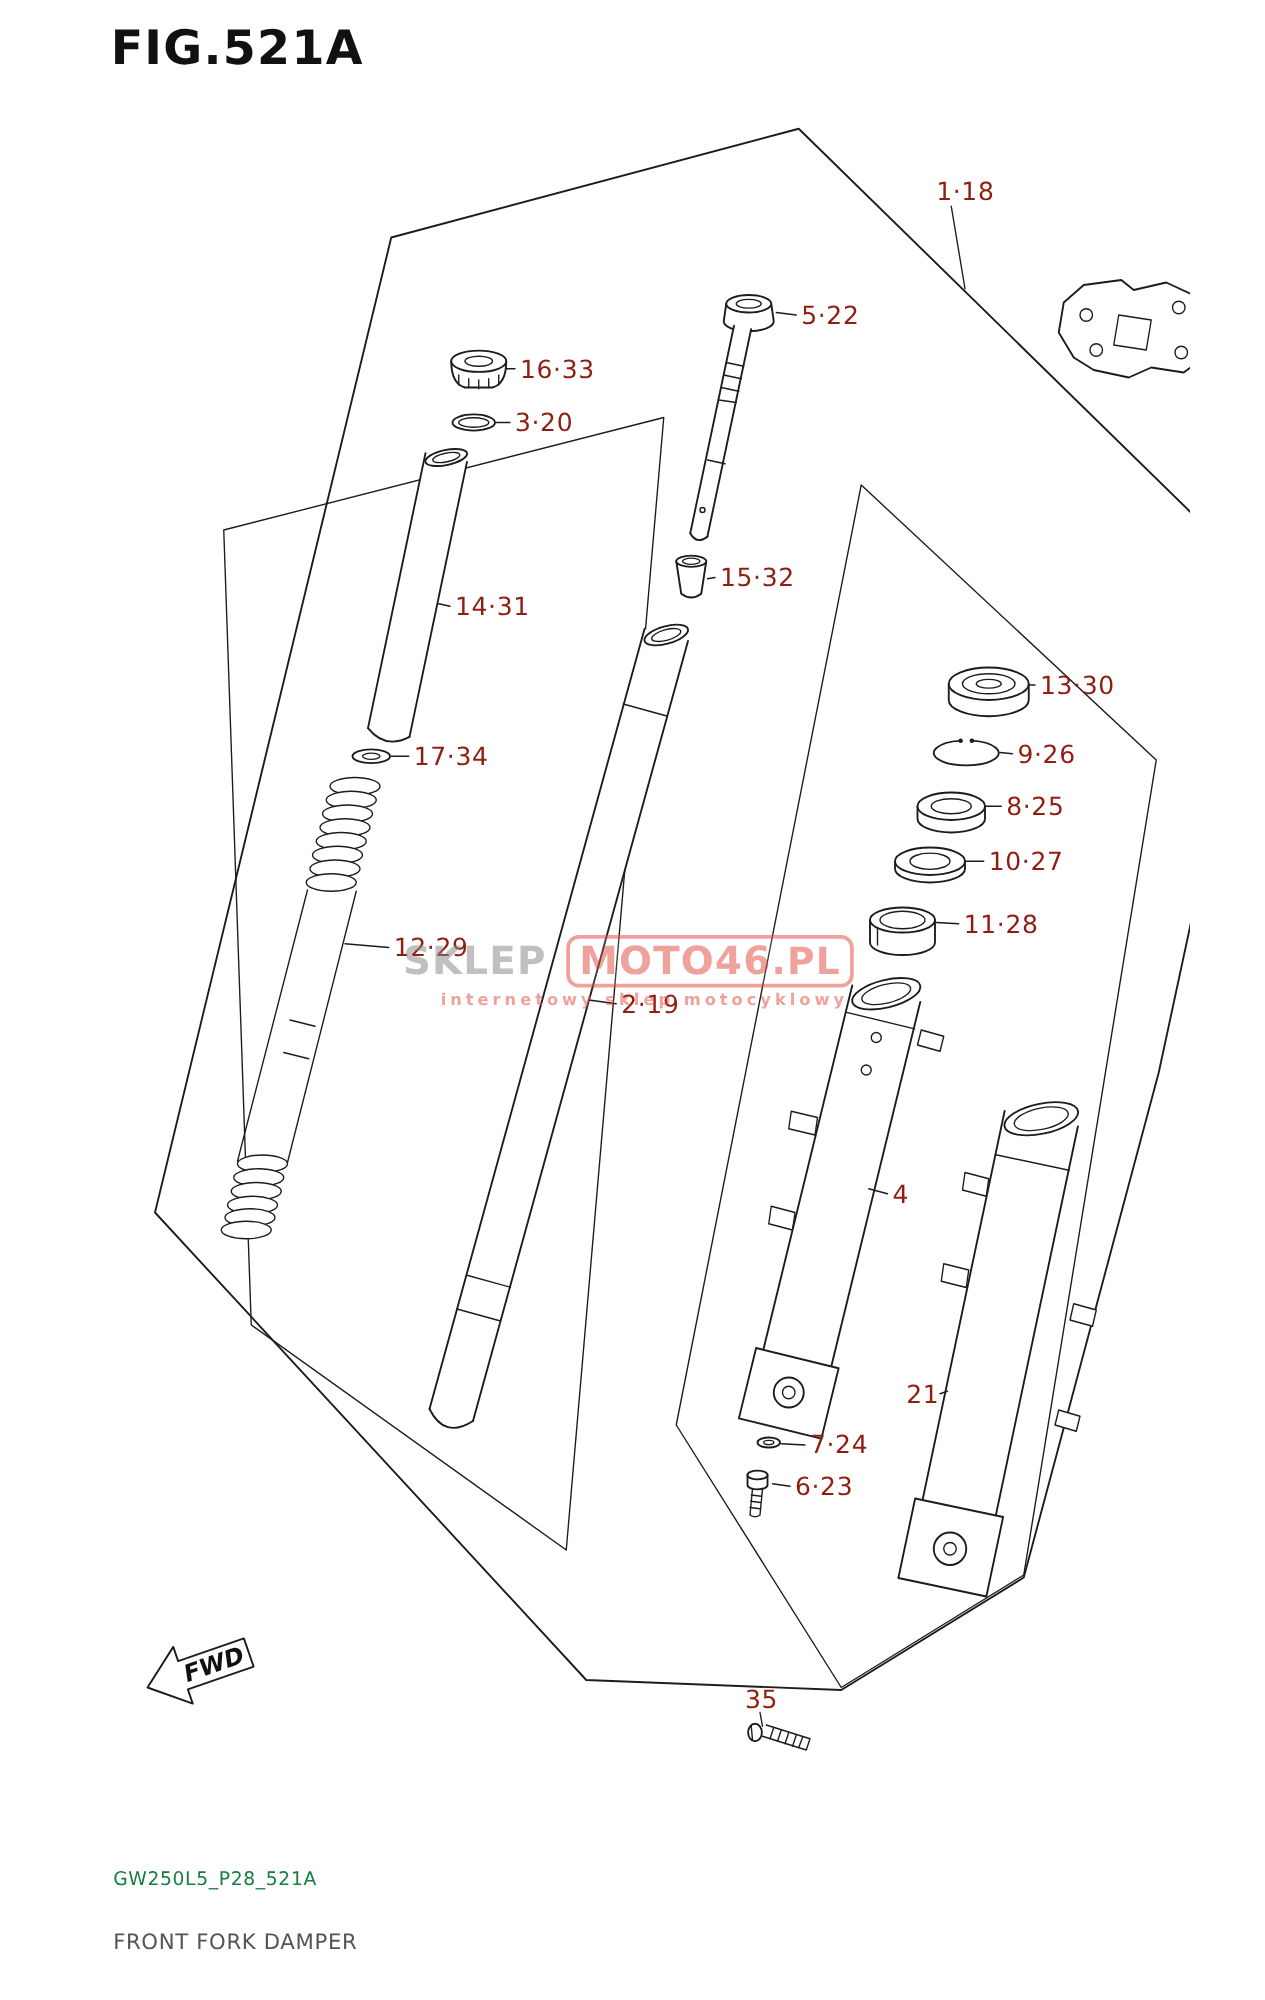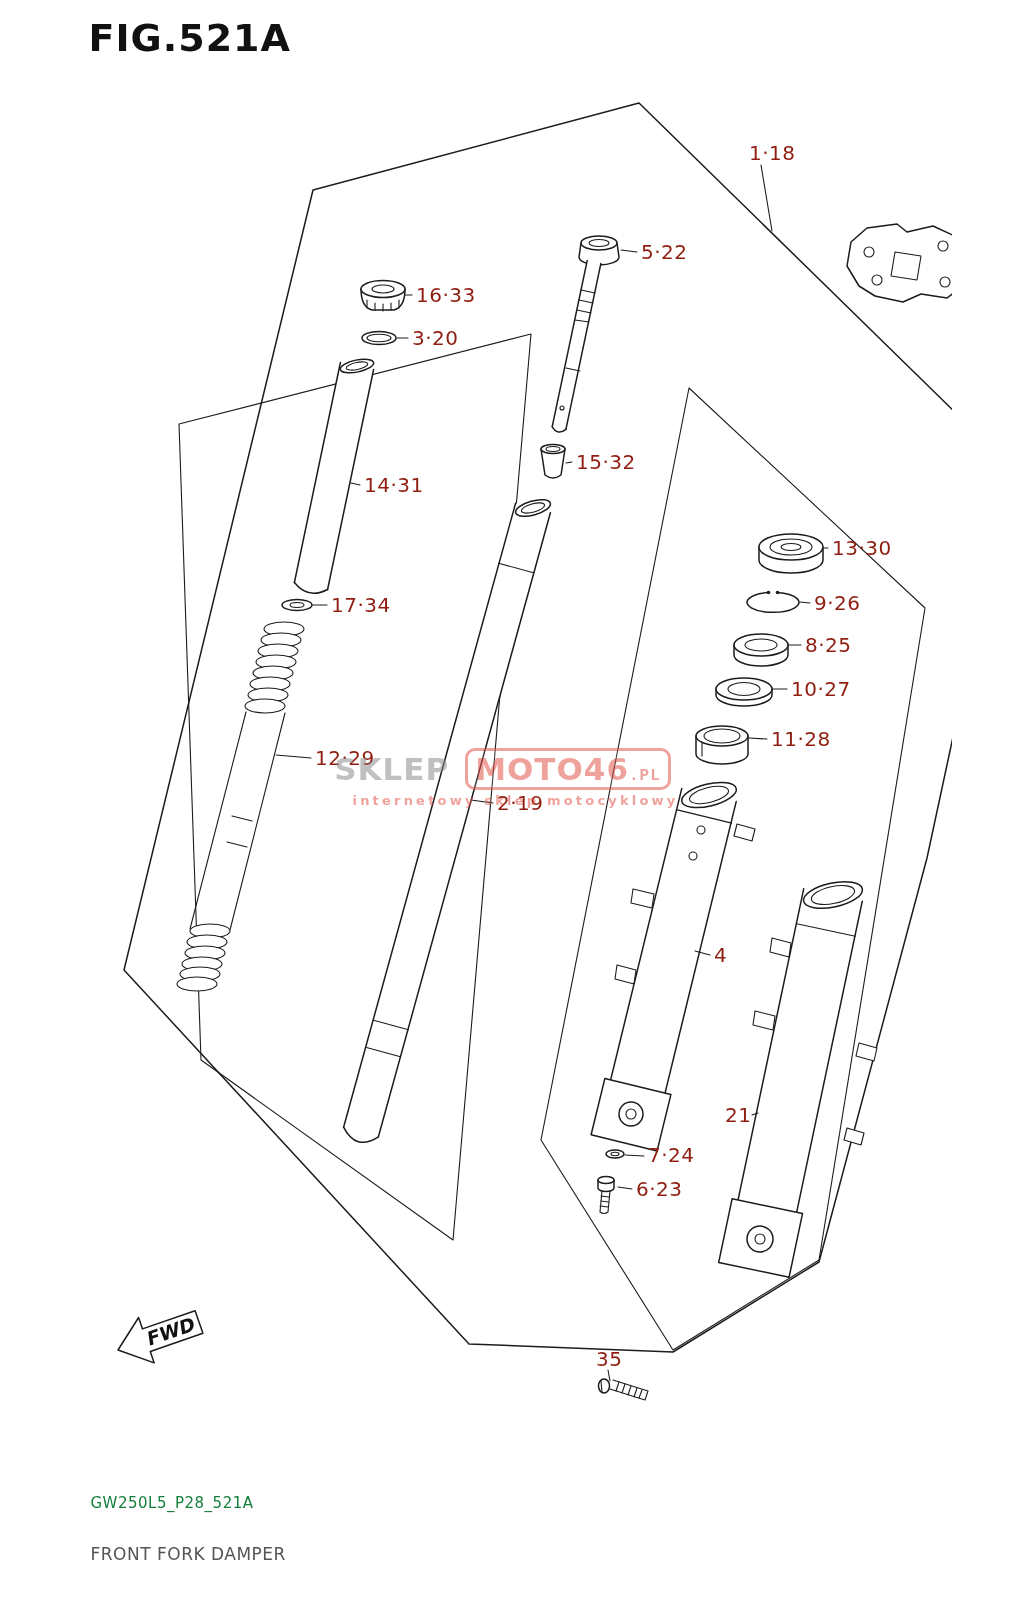--- a/index.html
+++ b/index.html
@@ -18,21 +18,21 @@
          fill:var(--label-color,#8f1d10); }
   .fwd-text { font-family:"DejaVu Sans", sans-serif; font-size:19px; font-weight:700;
               font-style:italic; fill:#111; }
   .watermark { position:absolute; left:292px; top:748px; width:300px; opacity:0.55;
                text-align:center; pointer-events:none; }
   .wm-brand { display:flex; align-items:center; justify-content:center; gap:16px; }
   .wm-gray { font-size:31px; font-weight:800; color:var(--watermark-gray,#8d8d8d); letter-spacing:1px; }
   .wm-box { display:inline-flex; align-items:baseline; border:3px solid var(--watermark-red,#e2574d);
             border-radius:10px; padding:0 7px; background:rgba(255,255,255,0.25); }
   .wm-red { font-size:31px; font-weight:800; color:var(--watermark-red,#e2574d); letter-spacing:1px; }
-  .wm-suffix { font-size:16px;font-family:Liberation Mono, monospace; }
+  .wm-suffix { font-size:30px; }
   .wm-tagline { margin-top:3px; font-size:13px; letter-spacing:3.2px; font-weight:600;
                 color:var(--watermark-red,#e2574d); white-space:nowrap; }
   .footer { position:absolute; left:30px; top:1494px; }
   .footer-code { font-size:15px; letter-spacing:0.5px; color:#15803d; }
   .footer-name { margin-top:32px; font-size:17px; letter-spacing:0.5px; color:#555; }
 </style>
 </head>
 <body>
 
 <div class="page">

